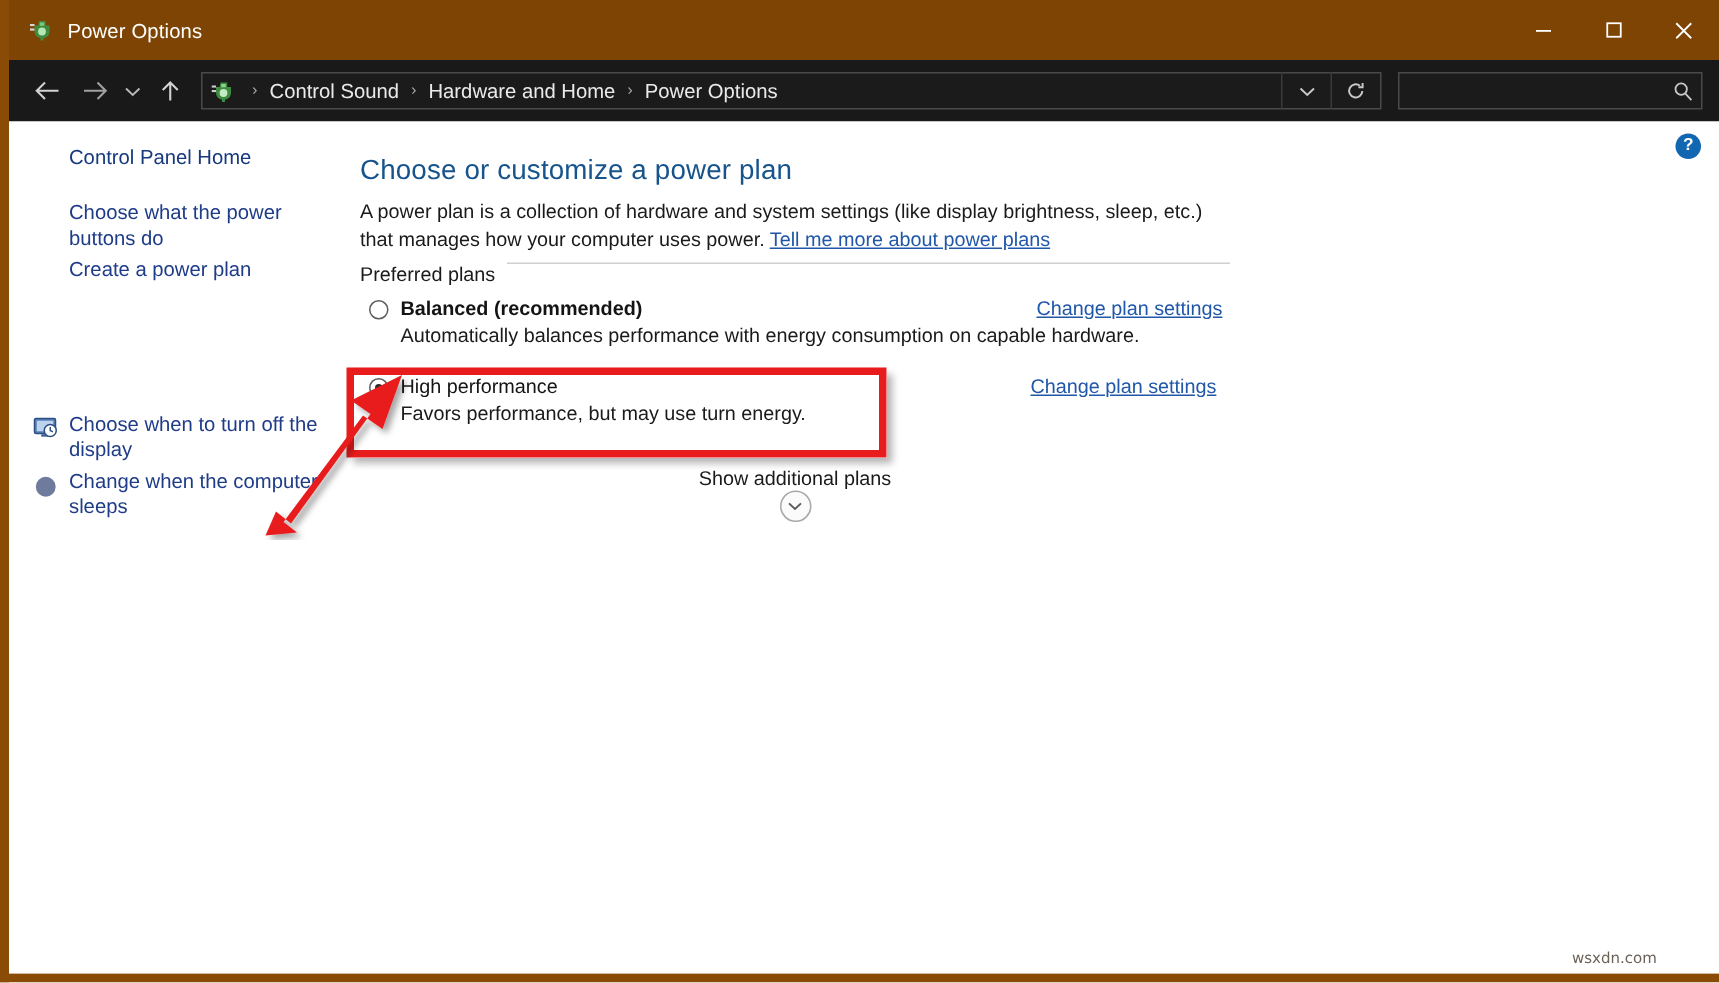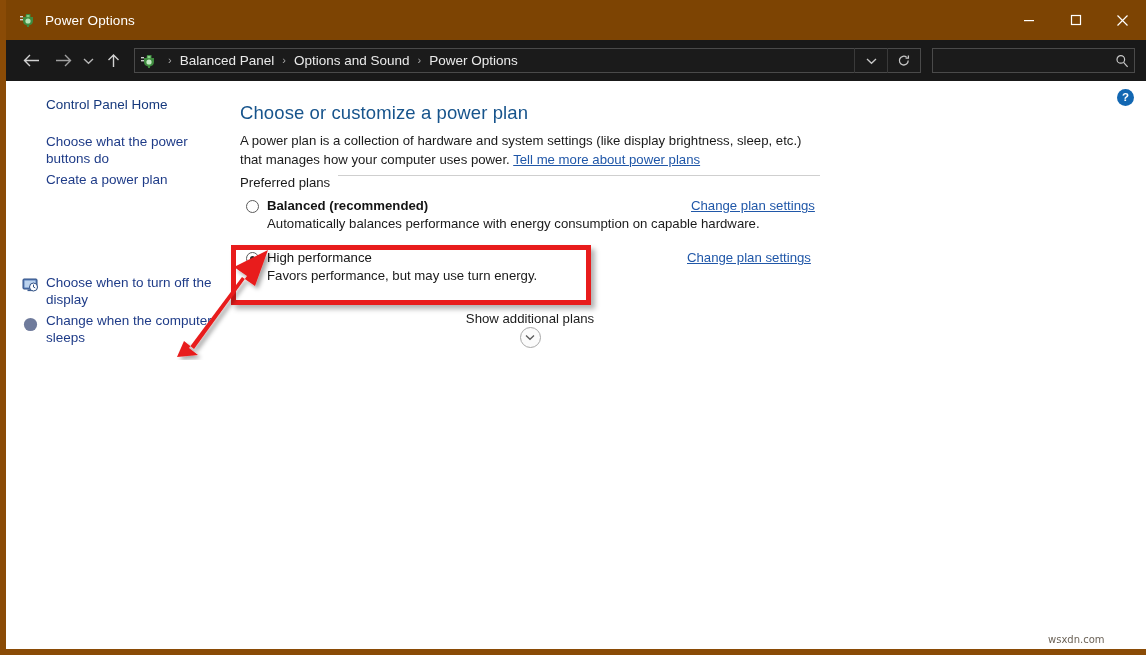--- a/index.html
+++ b/index.html
@@ -343,23 +343,23 @@
       <div id="crumb-icon">
         <svg viewBox="0 0 16 16" width="16" height="16">
           <path d="M6 2 L10.5 2 L10.5 5 L13 5 L13 9 Q13 12.5 9 13.5 L9 15 L7 15 L7 13.5 Q3 12.5 3 9 L3 5 L5.5 5 Z" fill="#3f8b3f"></path>
           <path d="M6.5 3 L9.5 3 L9.5 5.2 L6.5 5.2 Z" fill="#8bd38b"></path>
           <circle cx="8" cy="9" r="2.6" fill="#c4ecc4"></circle>
           <rect x="0" y="4" width="3" height="1.4" fill="#cfcfcf"></rect>
           <rect x="0" y="7" width="3" height="1.4" fill="#cfcfcf"></rect>
         </svg>
       </div>
       <span class="crumb-sep">›</span>
-      <span class="crumb">Balanced Panel</span>
+      <span class="crumb">Control Sound</span>
       <span class="crumb-sep">›</span>
-      <span class="crumb">Options and Sound</span>
+      <span class="crumb">Hardware and Home</span>
       <span class="crumb-sep">›</span>
       <span class="crumb">Power Options</span>
       <span id="crumb-spacer"></span>
       <div class="crumb-tool">
         <svg width="11" height="8" viewBox="0 0 11 8">
             <path d="M1 2 L5.5 6.3 L10 2" stroke="#c8c8c8" stroke-width="1.3" fill="none"></path>
           </svg>
       </div>
       <div class="crumb-tool">
         <svg width="14" height="14" viewBox="0 0 14 14">

